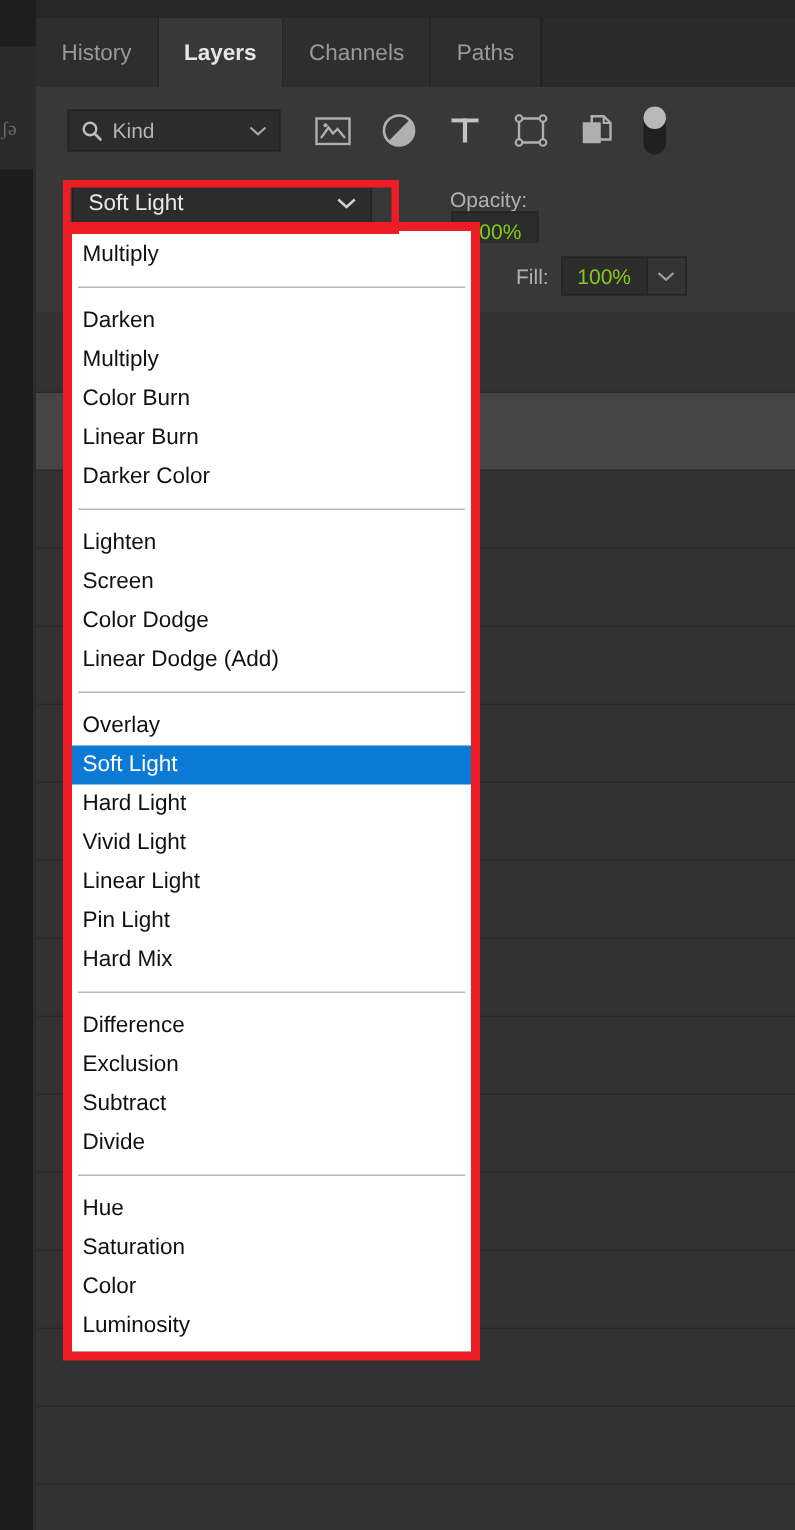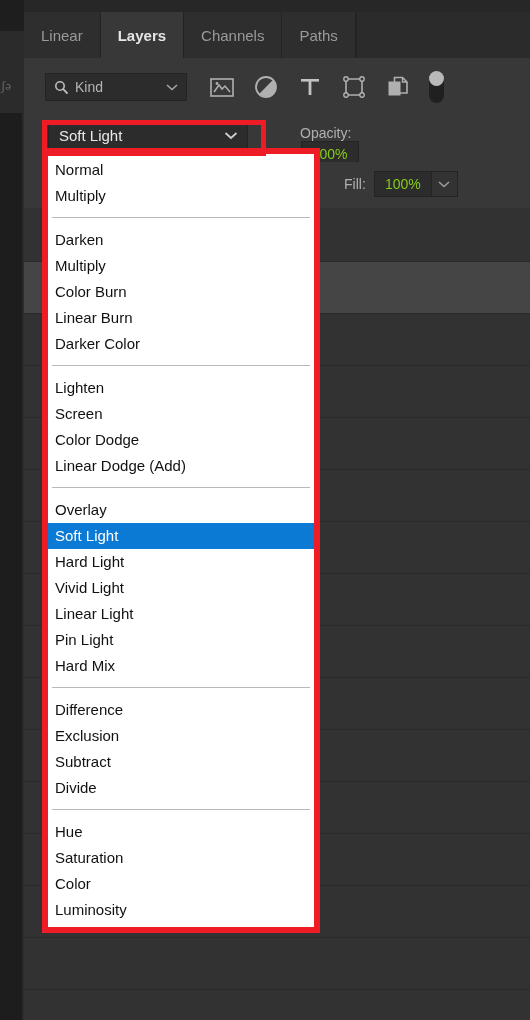--- a/index.html
+++ b/index.html
@@ -270,21 +270,21 @@
 <body>
 
 <div class="left-strip">
   <div class="left-strip-lower"></div>
   <div class="left-glyph">ʃə</div>
 </div>
 
 <div class="panel">
 
   <div class="tabbar">
-    <div class="tab">Linear</div>
+    <div class="tab">History</div>
     <div class="tab active">Layers</div>
     <div class="tab">Channels</div>
     <div class="tab">Paths</div>
     <div class="tab-filler"></div>
   </div>
 
   <div class="filter-row">
 
     <div class="kind-box">
       <span class="kind-ico">
@@ -401,21 +401,20 @@
       <div class="layer-row"></div>
       <div class="layer-row"></div>
     </div>
 
 </div>
 
 <div class="select-highlight"></div>
 
 <div class="dropdown-wrap">
   <div class="dd-list">
-      <div class="dd-item">Normal</div>
       <div class="dd-item">Multiply</div>
       <div class="dd-sep"></div>
       <div class="dd-item">Darken</div>
       <div class="dd-item">Multiply</div>
       <div class="dd-item">Color Burn</div>
       <div class="dd-item">Linear Burn</div>
       <div class="dd-item">Darker Color</div>
       <div class="dd-sep"></div>
       <div class="dd-item">Lighten</div>
       <div class="dd-item">Screen</div>

